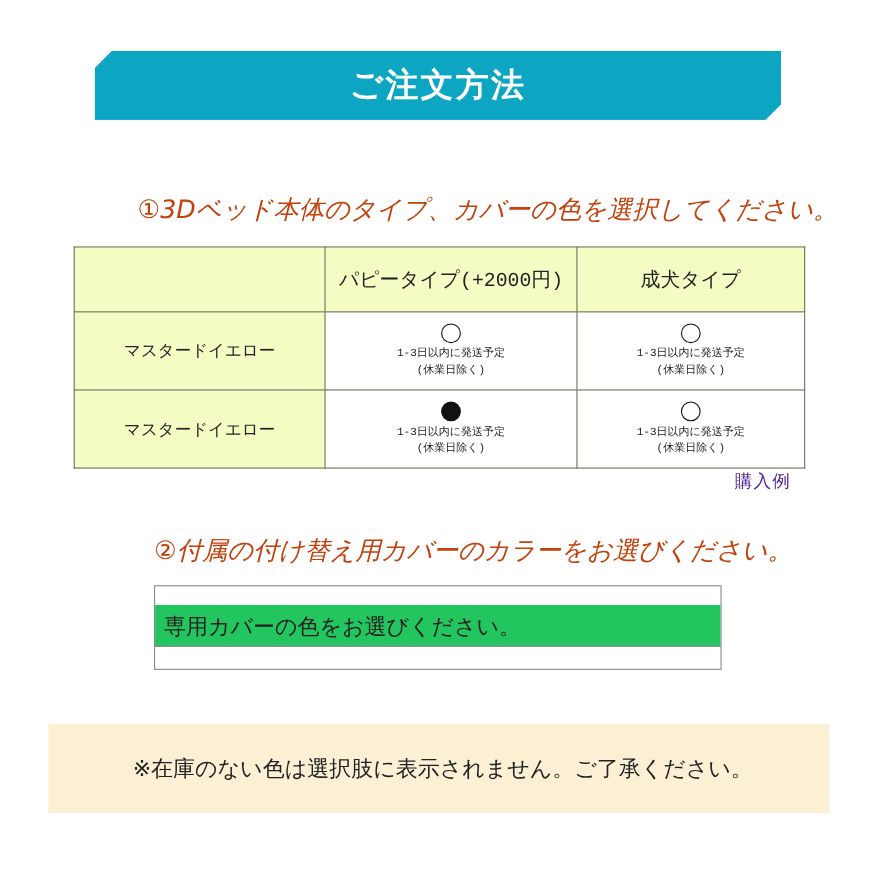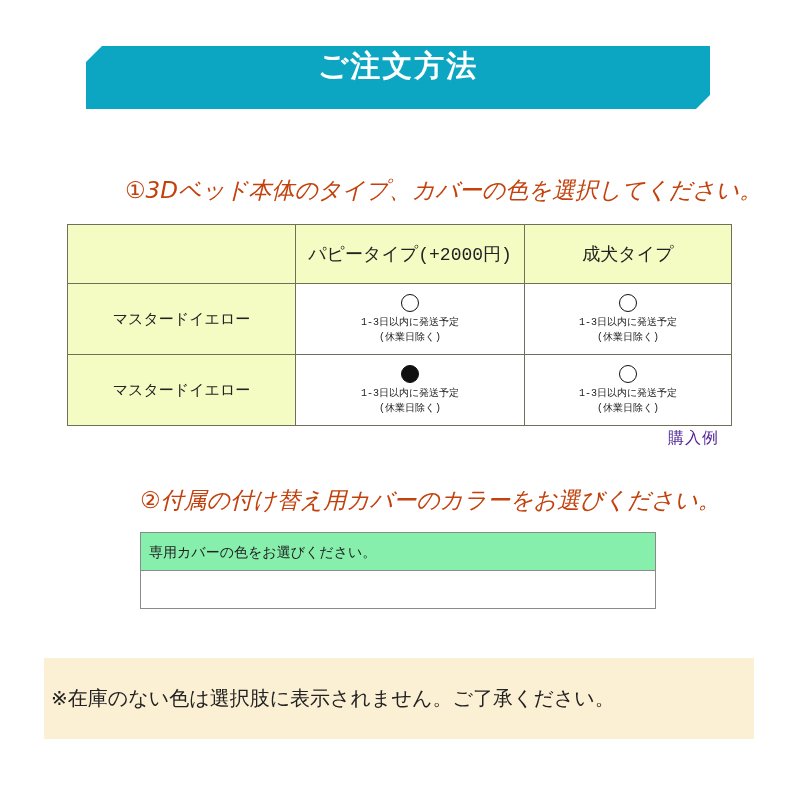--- a/index.html
+++ b/index.html
@@ -3,21 +3,21 @@
 <meta charset="utf-8">
 <style>
   * { margin: 0; padding: 0; box-sizing: border-box; }
   html, body { width: 800px; height: 800px; background: #ffffff; overflow: hidden; }
   body { position: relative; font-family: "DejaVu Sans", "Liberation Sans", sans-serif; color: #222; }
 
   .banner {
     position: absolute; left: 86px; top: 46px; width: 624px; height: 63px;
     background: #0ca6c3;
     clip-path: polygon(16px 0, 100% 0, 100% calc(100% - 14px), calc(100% - 14px) 100%, 0 100%, 0 16px);
-    display: flex; align-items: flex-start; justify-content: center;
+    display: flex; align-items: center; justify-content: center;
   }
   .banner-title { color: #fff; font-size: 30px; font-weight: bold; letter-spacing: 2px; }
 
   .step-heading {
     position: absolute; font-size: 23px; color: #c2410c; white-space: nowrap; font-style: italic;
   }
   .step1 { left: 125px; top: 175px; }
   .step2 { left: 140px; top: 485px; }
 
   .variant-table {
@@ -44,34 +44,34 @@
 
   .example-label {
     position: absolute; left: 668px; top: 428px; font-size: 16px; color: #4c1d95; letter-spacing: 1px;
   }
 
   .select-box {
     position: absolute; left: 140px; top: 532px; width: 516px; height: 77px;
     border: 1.5px solid #8a8a8a;
   }
   .select-label {
-    height: 38px; background: #86efac; border-bottom: 1.5px solid #8a8a8a;
-    font-size: 14px; line-height: 38px; padding-left: 8px; color: #222;
+    height: 38px; background: #22c55e; border-bottom: 1.5px solid #8a8a8a;
+    font-size: 20px; line-height: 38px; padding-left: 8px; color: #222; margin-top: 17px;
   }
   .select-control {
     height: 37px; background: #fff; position: relative; cursor: pointer;
     font-size: 18px; line-height: 37px; padding-left: 4px; color: #222;
   }
   .chevron {
     position: absolute; right: 14px; top: 8px; width: 16px; height: 16px;
   }
 
   .note-box {
     position: absolute; left: 44px; top: 658px; width: 710px; height: 81px;
-    background: #fbf0d3; display: flex; align-items: center; padding-left: 7px;
+    background: #fbf0d3; display: flex; align-items: center; padding-left: 7px; justify-content: center;
   }
   .note-text { font-size: 20px; color: #222; white-space: nowrap; }
 </style>
 </head>
 <body>
 
 <div class="banner">
   <span class="banner-title">ご注文方法</span>
 </div>
 

